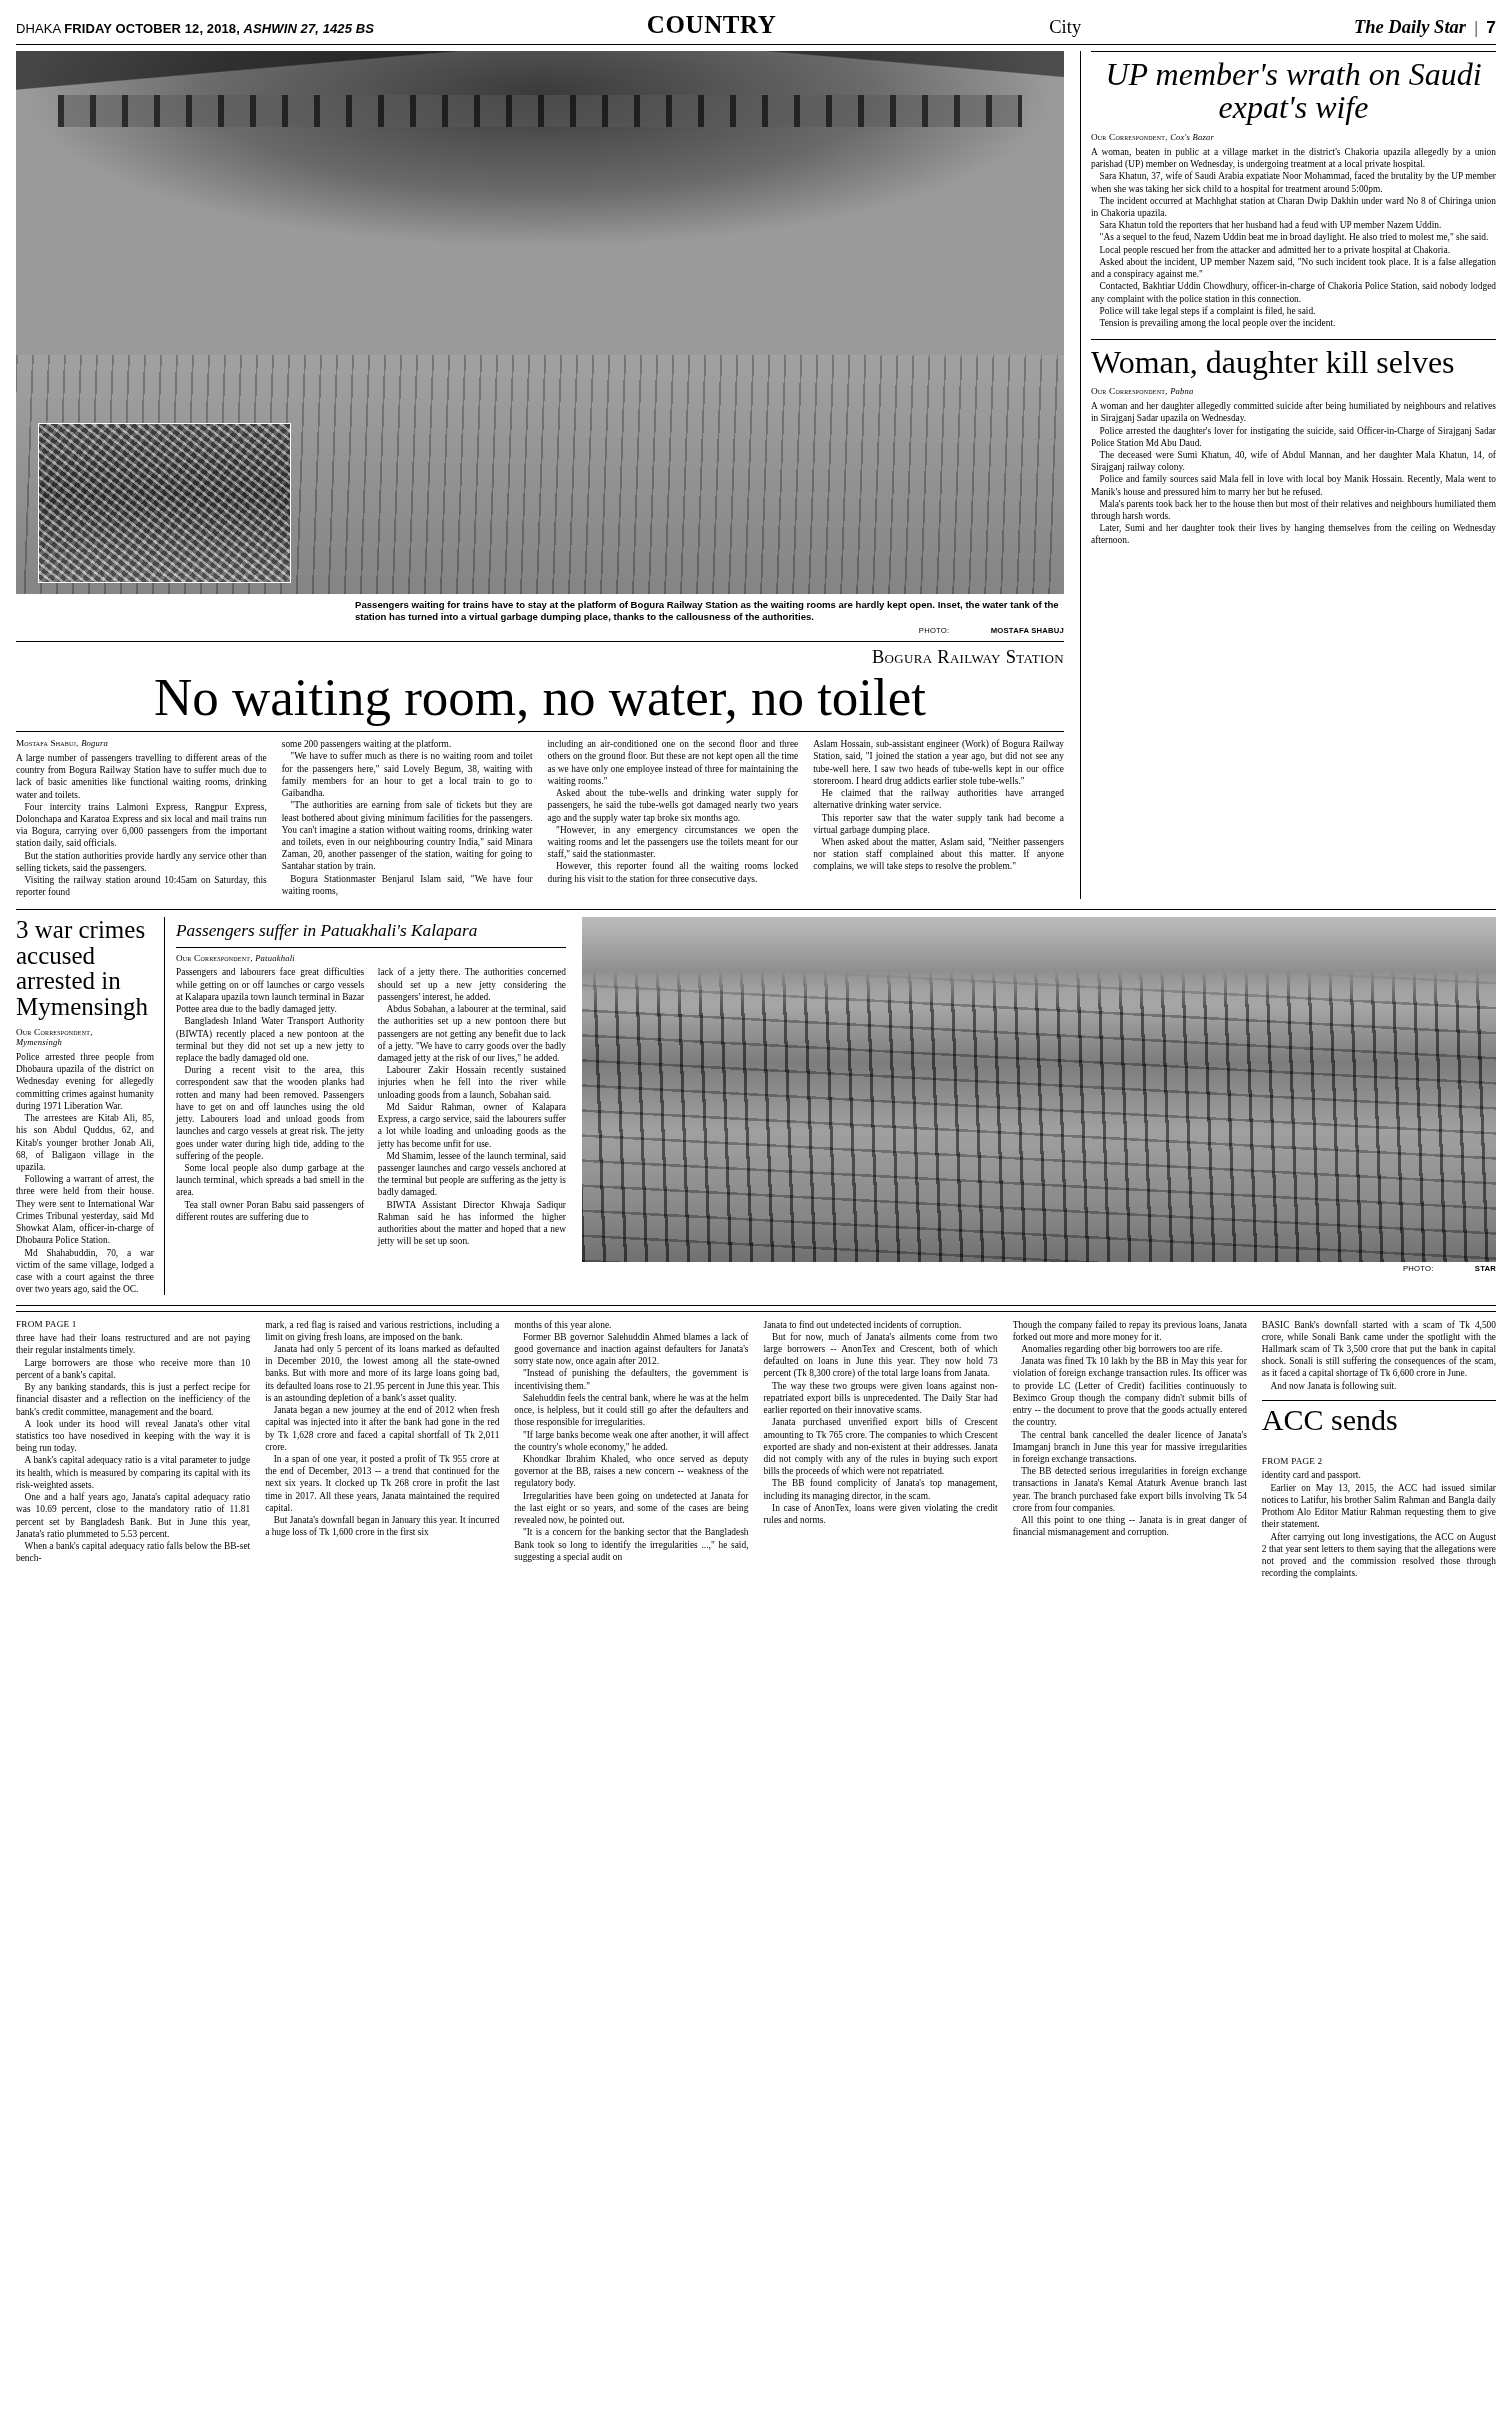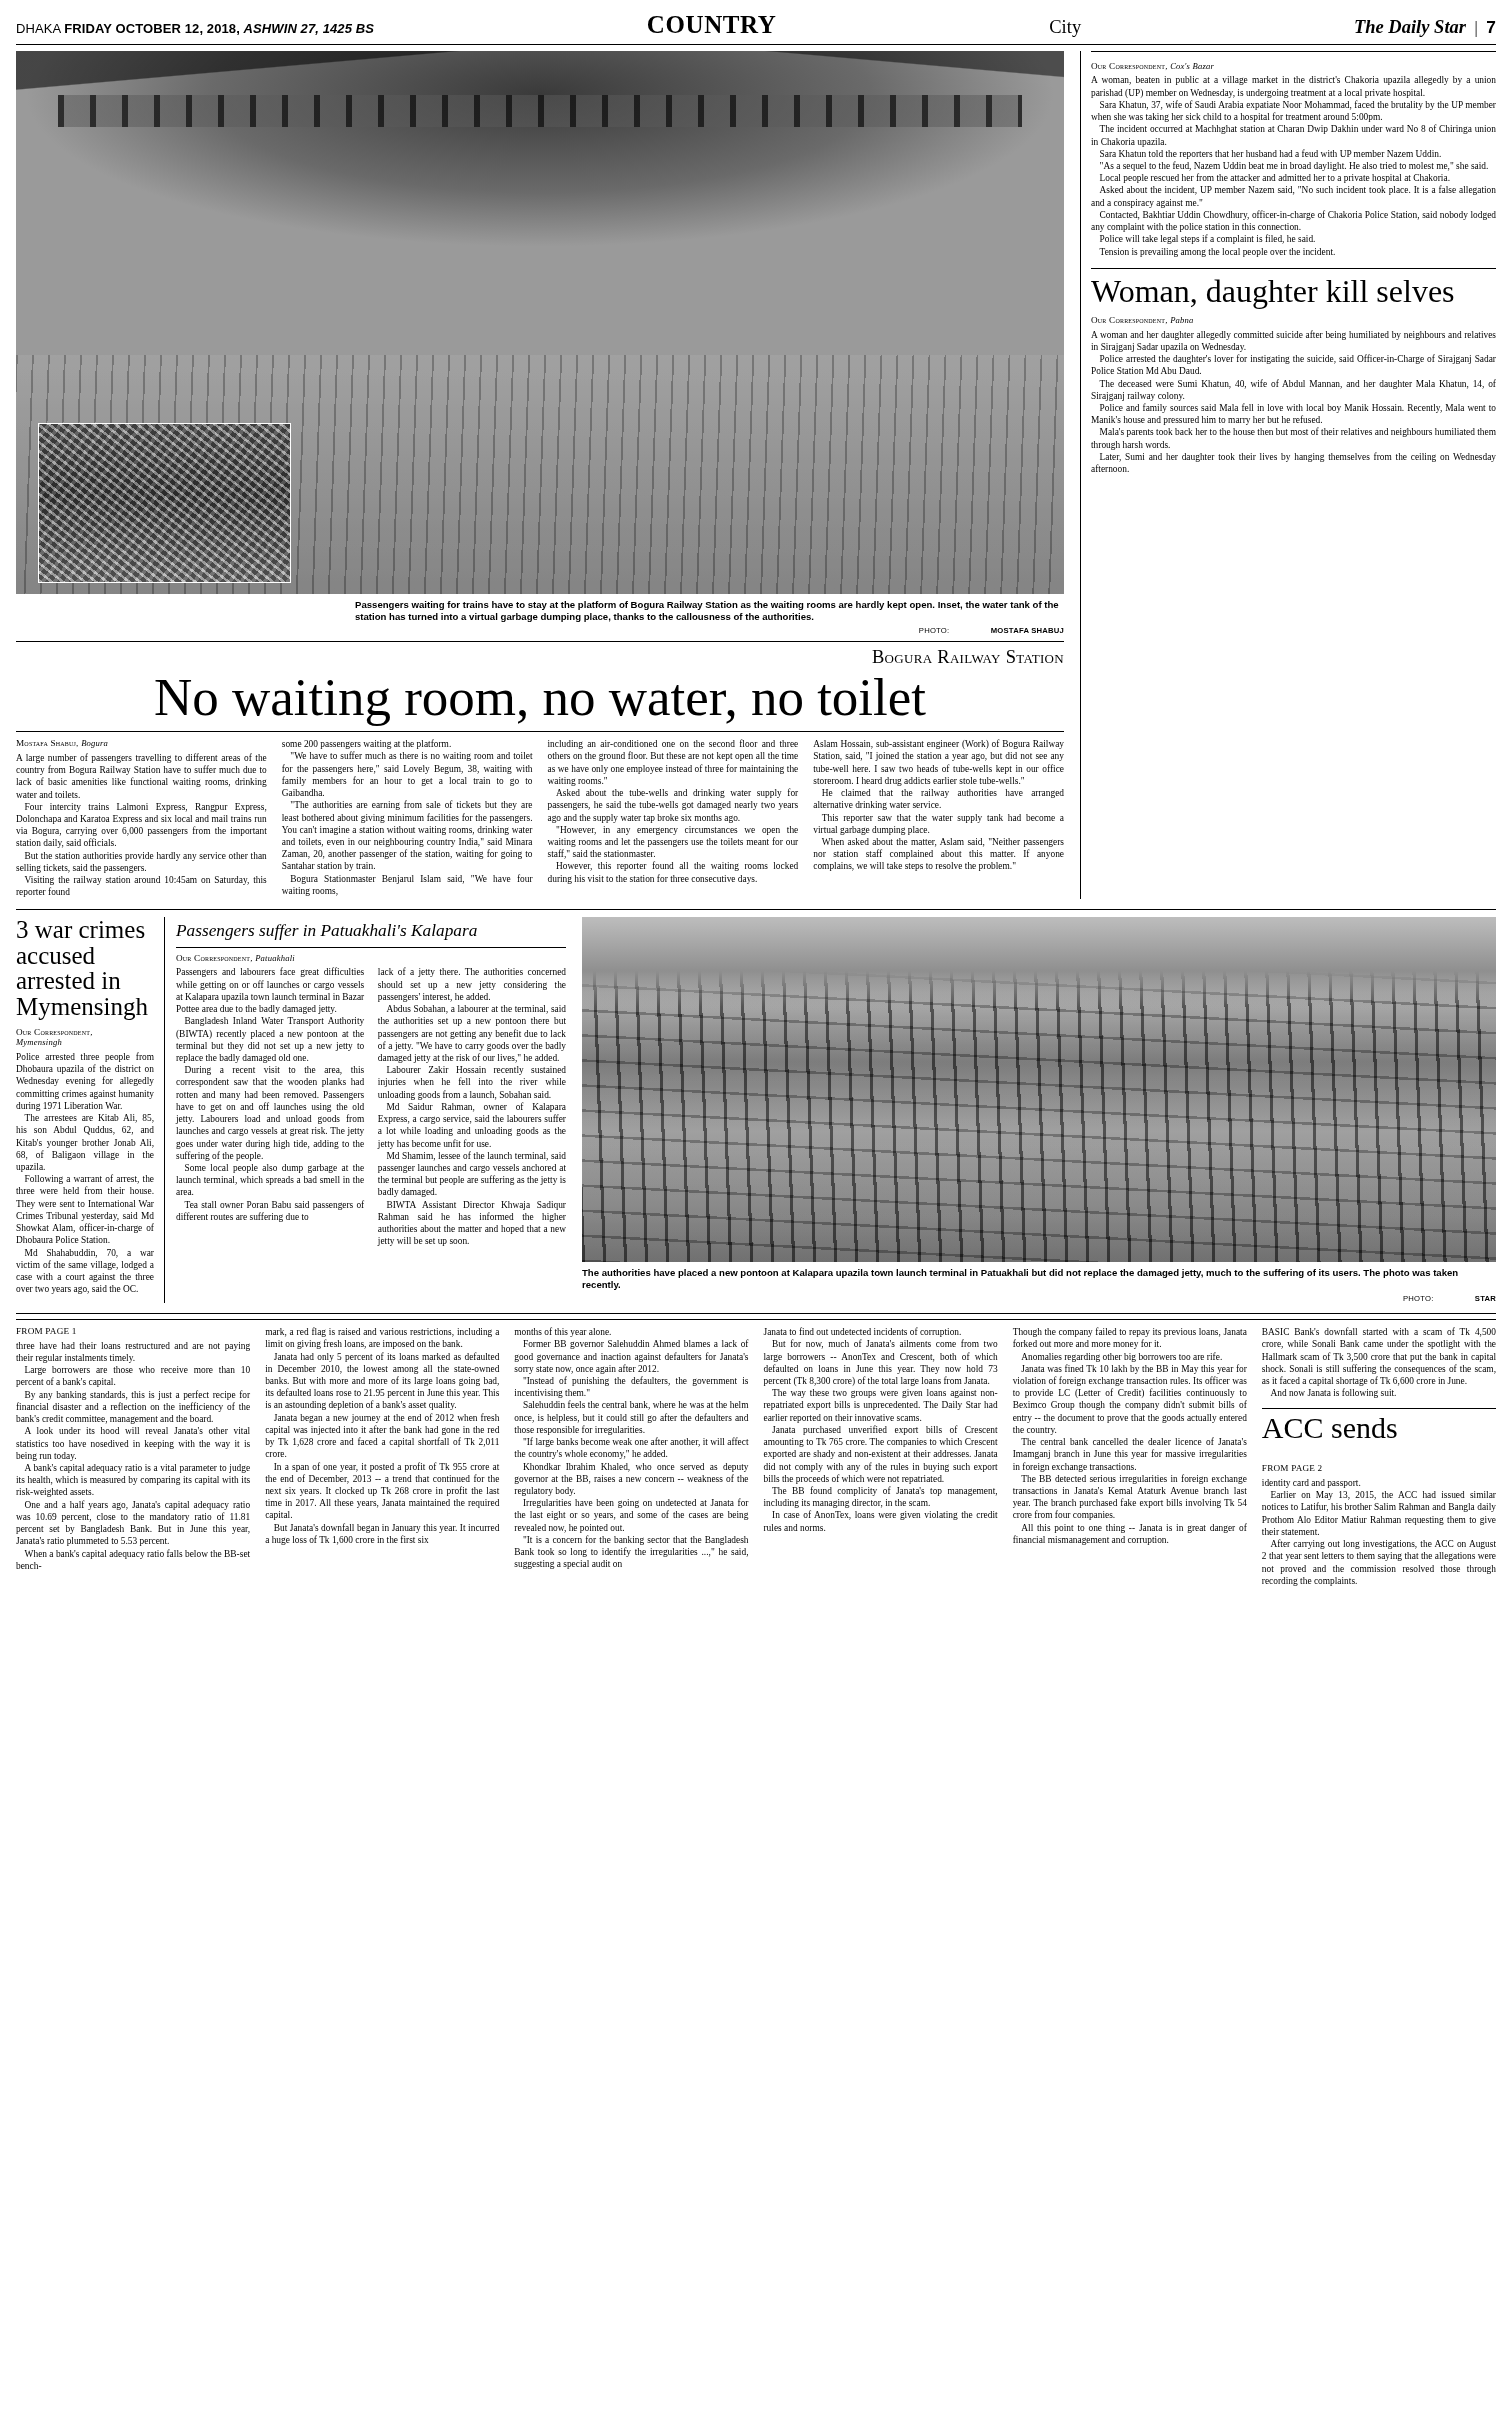--- a/index.html
+++ b/index.html
@@ -186,20 +186,21 @@
           <p>He claimed that the railway authorities have arranged alternative drinking water service.</p>
           <p>This reporter saw that the water supply tank had become a virtual garbage dumping place.</p>
           <p>When asked about the matter, Aslam said, "Neither passengers nor station staff complained about this matter. If anyone complains, we will take steps to resolve the problem."</p>
         </div>
       </div>
     </div>
 
     <div class="top-right col-rule">
       <div class="rule" style="border-top:1.8px solid #000;margin-bottom:6.2px;"></div>
 
+      <div class="sidebar-head" style="text-align:center;font-style:italic;">UP member's wrath on Saudi expat's wife</div>
 
       <div class="byline" style="margin-top:8.6px;">
         <span>Our Correspondent,</span>
         <span class="place">Cox's Bazar</span>
       </div>
 
       <div class="body-col">
         <p class="first">A woman, beaten in public at a village market in the district's Chakoria upazila allegedly by a union parishad (UP) member on Wednesday, is undergoing treatment at a local private hospital.</p>
         <p>Sara Khatun, 37, wife of Saudi Arabia expatiate Noor Mohammad, faced the brutality by the UP member when she was taking her sick child to a hospital for treatment around 5:00pm.</p>
         <p>The incident occurred at Machhghat station at Charan Dwip Dakhin under ward No 8 of Chiringa union in Chakoria upazila.</p>
@@ -271,21 +272,20 @@
           <p>Labourer Zakir Hossain recently sustained injuries when he fell into the river while unloading goods from a launch, Sobahan said.</p>
           <p>Md Saidur Rahman, owner of Kalapara Express, a cargo service, said the labourers suffer a lot while loading and unloading goods as the jetty has become unfit for use.</p>
           <p>Md Shamim, lessee of the launch terminal, said passenger launches and cargo vessels anchored at the terminal but people are suffering as the jetty is badly damaged.</p>
           <p>BIWTA Assistant Director Khwaja Sadiqur Rahman said he has informed the higher authorities about the matter and hoped that a new jetty will be set up soon.</p>
         </div>
       </div>
     </div>
 
     <div style="flex:1;padding-left:5px;">
       <div class="photo ph-jetty" style="width:100%;height:345px;"></div>
-      <div class="caption" style="margin-top:5px;">The authorities have placed a new pontoon at Kalapara upazila town launch terminal in Patuakhali but did not replace the damaged jetty, much to the suffering of its users. The photo was taken recently.</div>
       <div class="photocred">
         <span class="lbl">PHOTO:</span>
         <span class="nm">STAR</span>
       </div>
     </div>
   </div>
 
   <div class="thick-rule" style="margin-top:10px;"></div>
 
 

